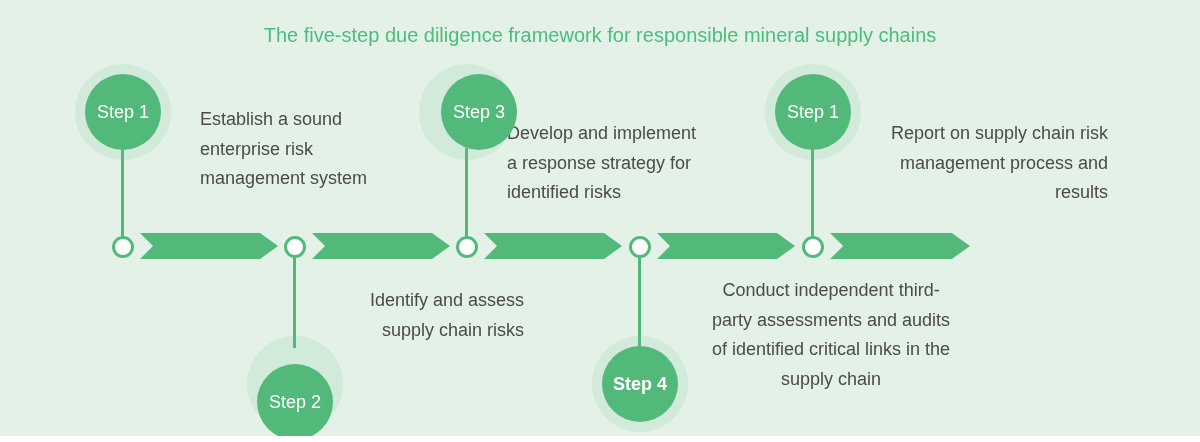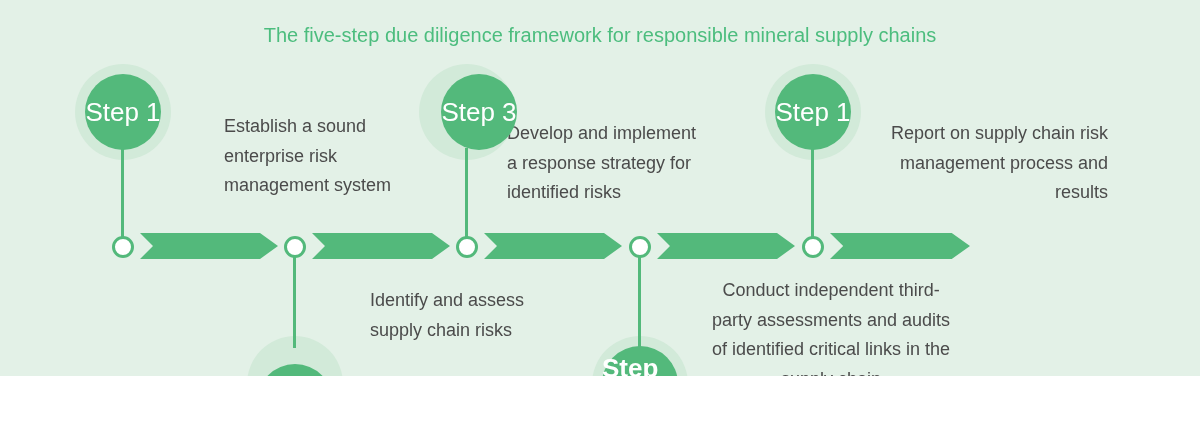--- a/index.html
+++ b/index.html
@@ -1,19 +1,19 @@
 <!DOCTYPE html>
 <html><head>
 <meta charset="utf-8">
 <style>
   html, body { margin: 0; padding: 0; }
   .canvas {
     position: relative;
     width: 1200px;
-    height: 376px;
+    height: 436px;
     background: #e3f1e7;
     font-family: "Liberation Sans", sans-serif;
     overflow: hidden;
   }
   .title {
     position: absolute;
     top: 24px; left: 0;
     width: 100%;
     text-align: center;
     font-size: 20px;
@@ -31,21 +31,21 @@
     width: 76px; height: 76px;
     border-radius: 50%;
     background: #53b97b;
     display: flex;
     align-items: center;
     justify-content: center;
     z-index: 3;
   }
   .step-label {
     color: #ffffff;
-    font-size: 26px;
+    font-size: 18px;
   }
   .connector {
     position: absolute;
     width: 3px;
     background: #53b97b;
     z-index: 1;
   }
   .node {
     position: absolute;
     top: 236px;
@@ -93,22 +93,22 @@
   .node-3 { left: 456px; }
   .node-4 { left: 629px; }
   .node-5 { left: 802px; }
   
   .arrow-1 { left: 140px; width: 138px; }
   .arrow-2 { left: 312px; width: 138px; }
   .arrow-3 { left: 484px; width: 138px; }
   .arrow-4 { left: 657px; width: 138px; }
   .arrow-5 { left: 830px; width: 140px; }
   
-  .desc-1 { left: 200px; top: 112px; margin-left: 24px; }
-  .desc-2 { left: 370px; top: 286px; }
+  .desc-1 { left: 200px; top: 105px; }
+  .desc-2 { left: 370px; top: 286px; text-align: right; }
   .desc-3 { left: 507px; top: 119px; }
   .desc-4 { left: 712px; top: 276px; text-align: center; }
   .desc-5 { left: 891px; top: 119px; text-align: right; }
 </style>
 </head>
 <body>
 
 <div class="canvas">
 
   <div class="title">The five-step due diligence framework for responsible mineral supply chains</div>

